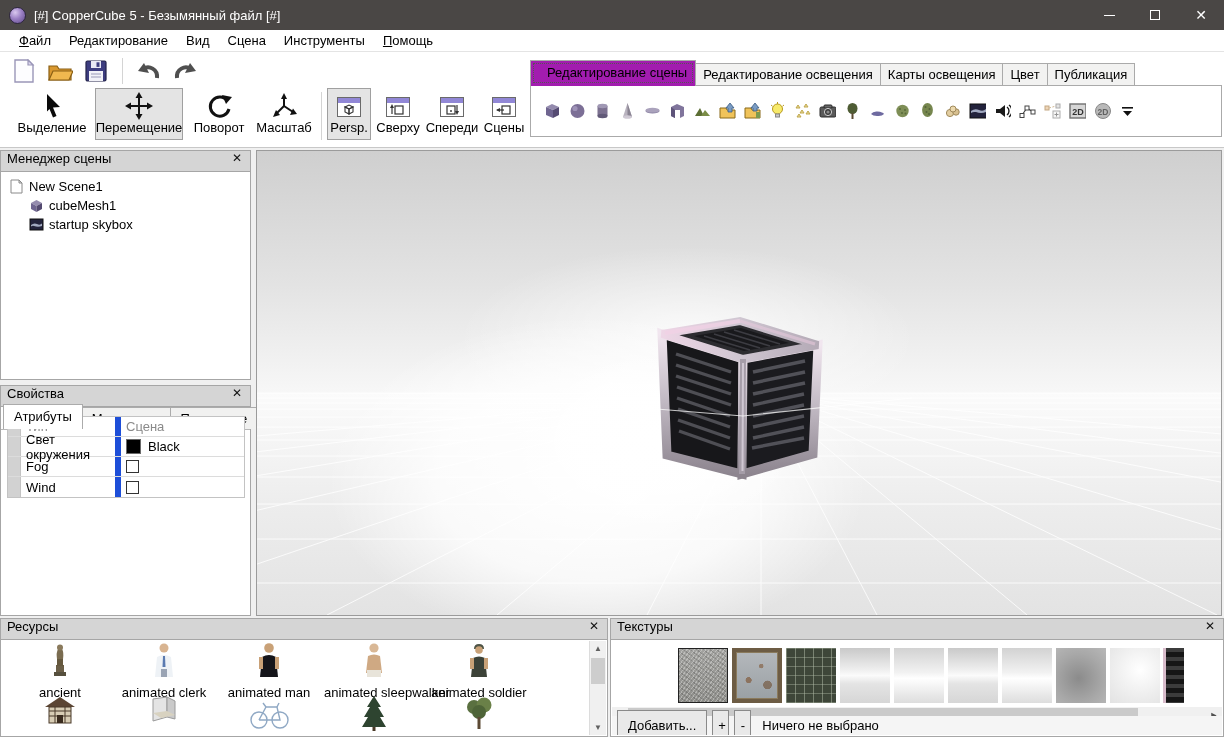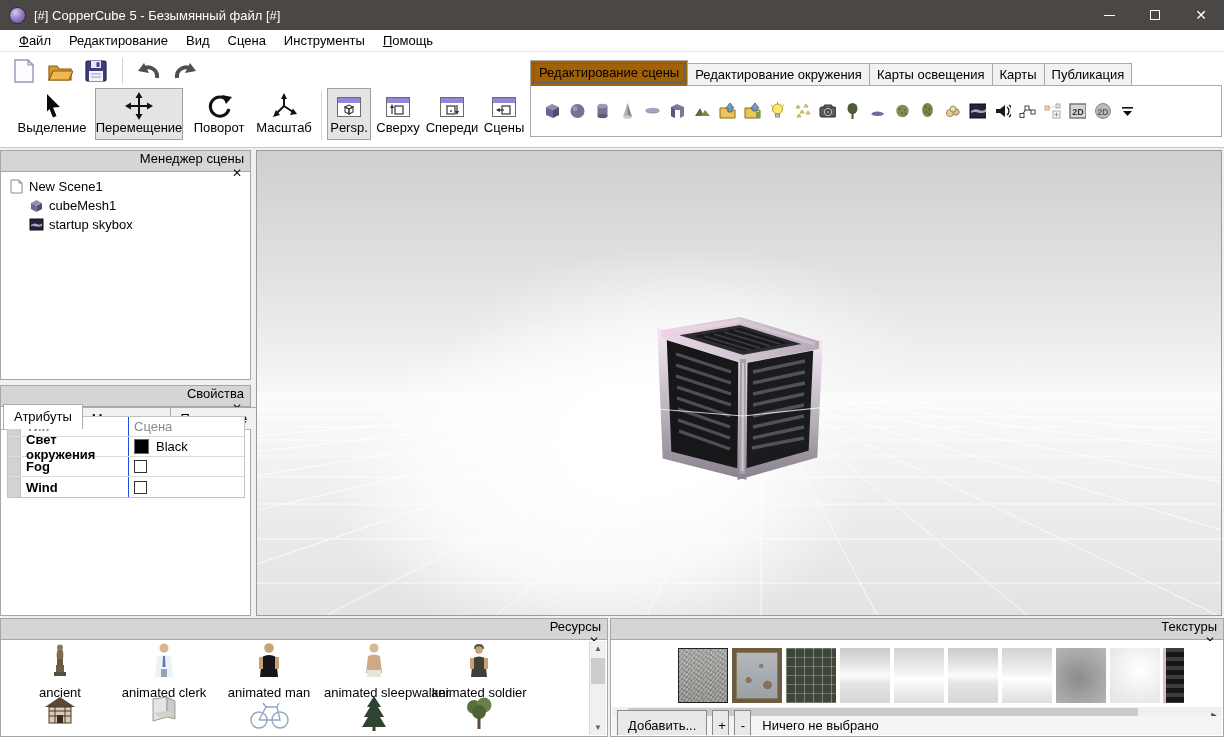--- a/index.html
+++ b/index.html
@@ -34,43 +34,43 @@
   .tool-btn.selected { background:#e4e4e4; border:1px solid #a0a0a0; }
   .view-btn { position:absolute; top:36px; height:52px; display:flex; flex-direction:column; align-items:center; justify-content:flex-end; padding:4px 5px; border:1px solid transparent; gap:3px; }
   .view-btn.selected { background:#e4e4e4; border:1px solid #a0a0a0; }
   .view-ic { width:24px; height:20px; background:#fff; border:1px solid #6a6a6a; position:relative; }
   .view-ic .band { position:absolute; left:0; top:0; right:0; height:5px; background:#9187d6; }
   .view-ic svg { position:absolute; left:2px; top:5px; }
 
   
   .tabstrip { position:absolute; left:530px; top:8px; display:flex; align-items:flex-end; height:26px; }
   .tab { padding:3px 7px 4px 7px; border:1px solid #aaaaaa; border-bottom:none; background:#f2f2f1; margin-right:-1px; white-space:nowrap; }
-  .tab.active { background:#a16207; padding:4px 8px 6px 8px; position:relative; z-index:2; outline:1px dotted #555; outline-offset:-4px; }
+  .tab.active { background:#a21caf; padding:4px 8px 6px 16px; position:relative; z-index:2; outline:1px dotted #555; outline-offset:-4px; }
   .iconpanel { position:absolute; left:530px; top:33px; width:692px; height:52px; background:#ffffff; border:1px solid #aaaaaa; display:flex; align-items:center; padding-left:13px; gap:8px; }
   .s-icon { width:17px; height:18px; display:flex; align-items:center; justify-content:center; }
 
   
   .panel { background:#ffffff; border:1px solid #a6a6a6; }
-  .panel-header { height:21px; background:#d5d5d5; border-bottom:1px solid #a6a6a6; display:flex; align-items:flex-end; padding:0 6px; font-size:13px;flex-direction:column; }
+  .panel-header { height:21px; background:#d5d5d5; border-bottom:1px solid #a6a6a6; display:flex; align-items:flex-start; padding:0 6px; font-size:13px; }
   .panel-close { margin-left:auto; font-size:12px; color:#111; padding:0 2px; }
 
   .scene-mgr { left:0; top:150px; width:251px; height:230px; }
   .tree { padding:5px 4px; }
   .tree-row { display:flex; align-items:center; height:19px; gap:5px; }
   .tree-ic { width:15px; height:15px; flex:0 0 auto; }
 
   .props { left:0; top:385px; width:251px; height:231px; }
   .prop-tabs { display:flex; align-items:flex-end; height:23px; padding-left:2px; border-bottom:1px solid #b9b9b9; background:#fff; }
   .prop-tab { padding:3px 9px; border:1px solid #ababab; border-bottom:none; background:#f1f1f0; margin-right:-1px; }
   .prop-tab.active { background:#fff; position:relative; z-index:2; padding:4px 10px 5px 10px; }
   .prop-table { position:absolute; left:6px; top:30px; width:238px; border:1px solid #c3c3c3; background:#fff; }
   .prop-row { display:flex; height:20px; border-bottom:1px solid #dcdcdc; align-items:stretch; }
   .prop-row:last-child { border-bottom:none; }
   .prop-gutter { width:13px; background:#d2d2d2; border-right:1px solid #c3c3c3; }
-  .prop-name { width:108px; border-right:1px solid #1d4ed8; display:flex; align-items:center; padding-left:5px;font-weight:bold; }
+  .prop-name { width:100px; border-right:6px solid #1d4ed8; display:flex; align-items:center; padding-left:5px; }
   .prop-val { flex:1; display:flex; align-items:center; padding-left:5px; gap:7px; }
   .muted { color:#8a8a8a; }
   .swatch { width:15px; height:15px; border:1px solid #6a6a6a; display:inline-block; }
   .checkbox { width:13px; height:13px; border:1px solid #333; background:#fff; display:inline-block; }
 
   
   .viewport { left:256px; top:150px; width:966px; height:466px; border:1px solid #9b9b9b; background:#e8e8e8; }
   .viewport svg { display:block; }
 
   
@@ -275,23 +275,23 @@
           <rect x="7" y="3" width="8" height="8" fill="none" stroke="#333" stroke-width="1.2"></rect>
           <line x1="2" y1="7" x2="9" y2="7" stroke="#333" stroke-width="1.2"></line>
           <polygon points="1,7 5,5 5,9" fill="#333"></polygon>
         </svg>
     </div>
     <div>Сцены</div>
   </div>
 
   <div class="tabstrip">
     <div class="tab active">Редактирование сцены</div>
-    <div class="tab">Редактирование окружения</div>
+    <div class="tab">Редактирование освещения</div>
     <div class="tab">Карты освещения</div>
-    <div class="tab">Карты</div>
+    <div class="tab">Цвет</div>
     <div class="tab">Публикация</div>
   </div>
 
   <div class="iconpanel">
     <span class="s-icon">
         <svg width="17" height="18">
           <polygon points="2,5 8,2 15,5 9,8" fill="#938aad"></polygon>
           <polygon points="2,5 9,8 9,16 2,13" fill="#6f6590"></polygon>
           <polygon points="15,5 9,8 9,16 15,13" fill="#554b72"></polygon>
         </svg>

